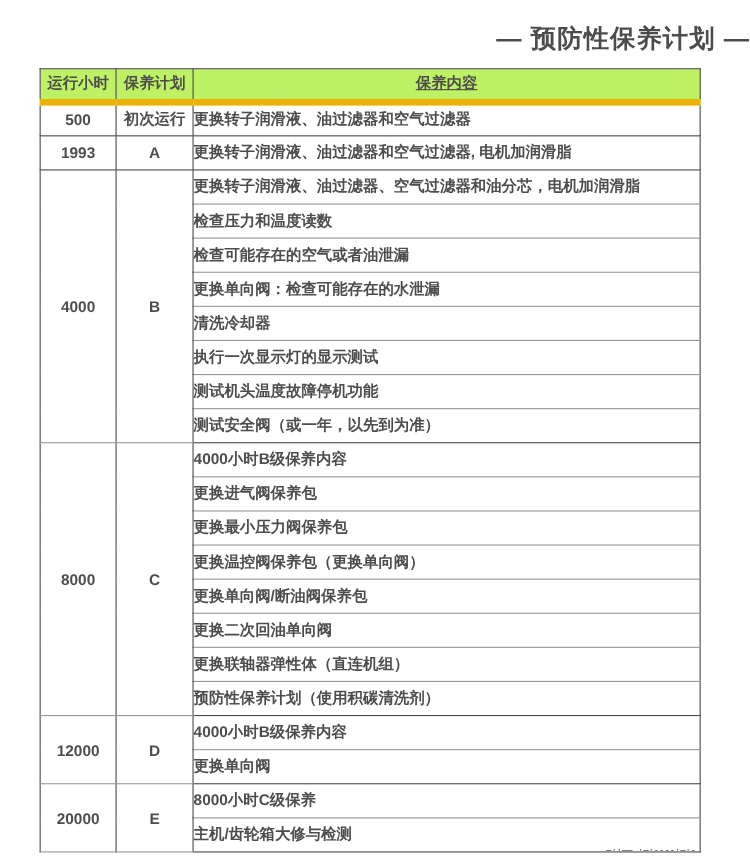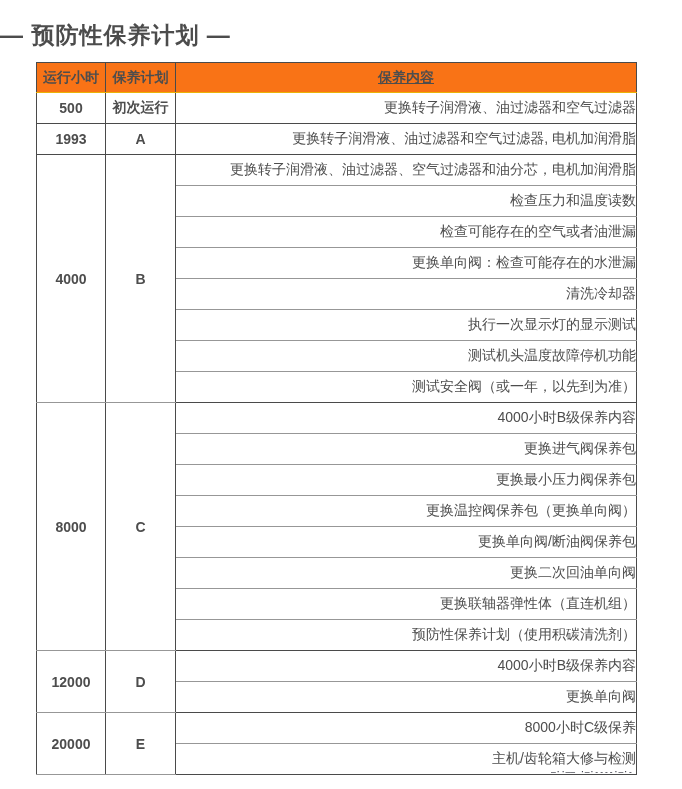--- a/index.html
+++ b/index.html
@@ -11,21 +11,21 @@
   .page {
     position: relative;
     width: 682px;
     height: 789px;
     background: #ffffff;
     overflow: hidden;
   }
   .title {
     margin: 0;
     padding-top: 20px;
-    text-align: left;
+    text-align: right;
     font-size: 23px;
     font-weight: bold;
     color: #4c4c4c;
     letter-spacing: 1px;
   }
   table.plan-table {
     position: absolute;
     left: 36px;
     top: 62px;
     width: 600px;
@@ -45,47 +45,48 @@
   }
   table.plan-table {
     border: 1px solid #4a4a4a;
   }
   table.plan-table thead th {
     height: 30px;
     font-weight: bold;
     text-align: center;
     vertical-align: middle;
     border-top: 1px solid #4a4a4a;
-    border-bottom: 1px solid #eab308;
-    background: #f97316;
+    border-bottom: 6px solid #eab308;
+    background: #bef264;
   }
   table.plan-table tbody td {
     height: 31px;
     vertical-align: middle;
   }
   td.cell-hours {
     text-align: center;
     font-weight: bold;
     font-size: 15px;
     color: #4d4d4d;
   }
   td.cell-plan {
     text-align: center;
     font-weight: bold;
     font-size: 15px;
     color: #4d4d4d;
     margin-top: 44px;
   }
   td.cell-item {
-    text-align: right;
+    text-align: left;
     padding-left: 8px;
     color: #595959;
     font-size: 14px;
     white-space: nowrap;
     overflow: hidden;
+    font-weight: bold;
   }
   tr.group-last > td {
     border-bottom: 1px solid #4a4a4a;
   }
   .col-hours  { width: 69px; }
   .col-plan   { width: 70px; margin-top: 40px; }
   .col-content{ width: 461px; text-decoration: underline; }
   .watermark {
     position: absolute;
     left: 551px;

